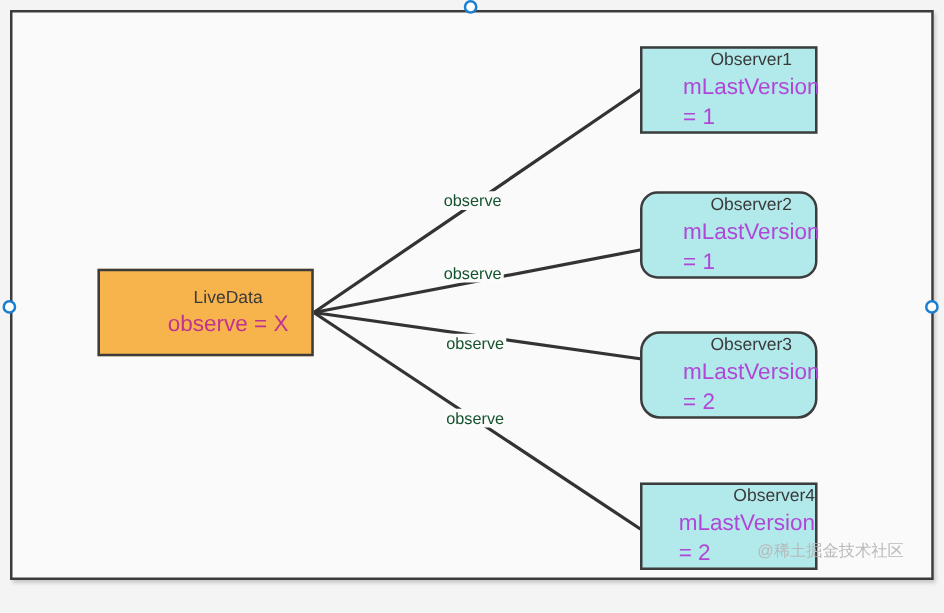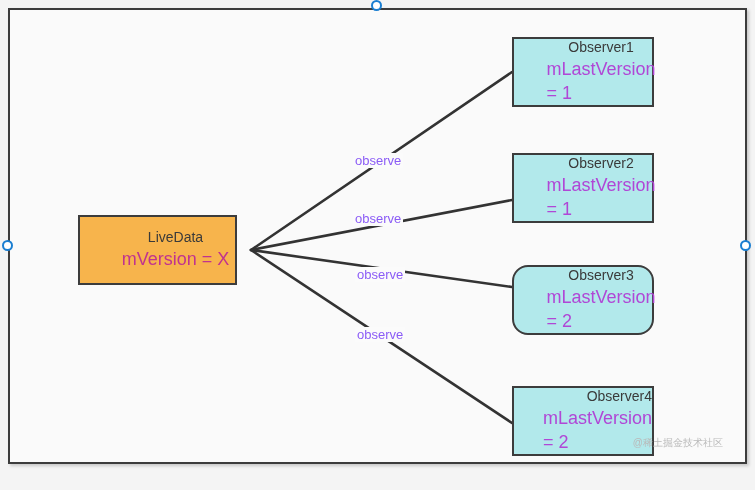--- a/index.html
+++ b/index.html
@@ -77,59 +77,59 @@
     font-size: 14px;
   }
   .node .sub {
     color: #b047d6;
     font-size: 18px;
   }
 
   #node-livedata {
     left: 68px;
     top: 205px;
-    width: 159px;
+    width: 173px;
     height: 70px;
     background: #f7b44c;
   }
   #node-livedata .sub { color: #c0338f; }
 
   .observer {
     left: 502px;
     width: 142px;
     height: 70px;
     background: #b2e9eb;
   }
   #node-observer1 { top: 27px; }
-  #node-observer2 { top: 143px; }
+  #node-observer2 { top: 143px; border-radius: 14px; }
   #node-observer3 { top: 255px; border-radius: 16px; }
   #node-observer4 { top: 376px; align-items: flex-end; }
 
   
   .edge-label {
     position: absolute;
     z-index: 30;
     font-size: 13px;
-    color: #8b5cf6;
+    color: #14532d;
     background: #fbfbfb;
     padding: 0 2px;
     white-space: nowrap;
   }
   #label-observe-1 { left: 343px; top: 143px; }
   #label-observe-2 { left: 343px; top: 201px; }
   #label-observe-3 { left: 345px; top: 257px; }
   #label-observe-4 { left: 345px; top: 317px; }
 
   
   #watermark {
     position: absolute;
     right: 22px;
     bottom: 12px;
     z-index: 35;
-    font-size: 10px;
+    font-size: 13px;
     color: #b9b9b9;
   }
 </style>
 </head>
 <body>
 
 <div id="stage">
 
   <div id="canvas">
 
@@ -137,21 +137,21 @@
       <g stroke="#333333" stroke-width="2.6" fill="none" stroke-linecap="round">
         <line x1="241" y1="240" x2="502" y2="62"></line>
         <line x1="241" y1="240" x2="502" y2="190"></line>
         <line x1="241" y1="240" x2="502" y2="277"></line>
         <line x1="241" y1="240" x2="502" y2="413"></line>
       </g>
     </svg>
 
     <div class="node" id="node-livedata">
       <span class="title">LiveData</span>
-      <span class="sub">mVersion = X</span>
+      <span class="sub">observe = X</span>
     </div>
 
     <div class="node observer" id="node-observer1">
       <span class="title">Observer1</span>
       <span class="sub">mLastVersion = 1</span>
     </div>
 
     <div class="node observer" id="node-observer2">
       <span class="title">Observer2</span>
       <span class="sub">mLastVersion = 1</span>

